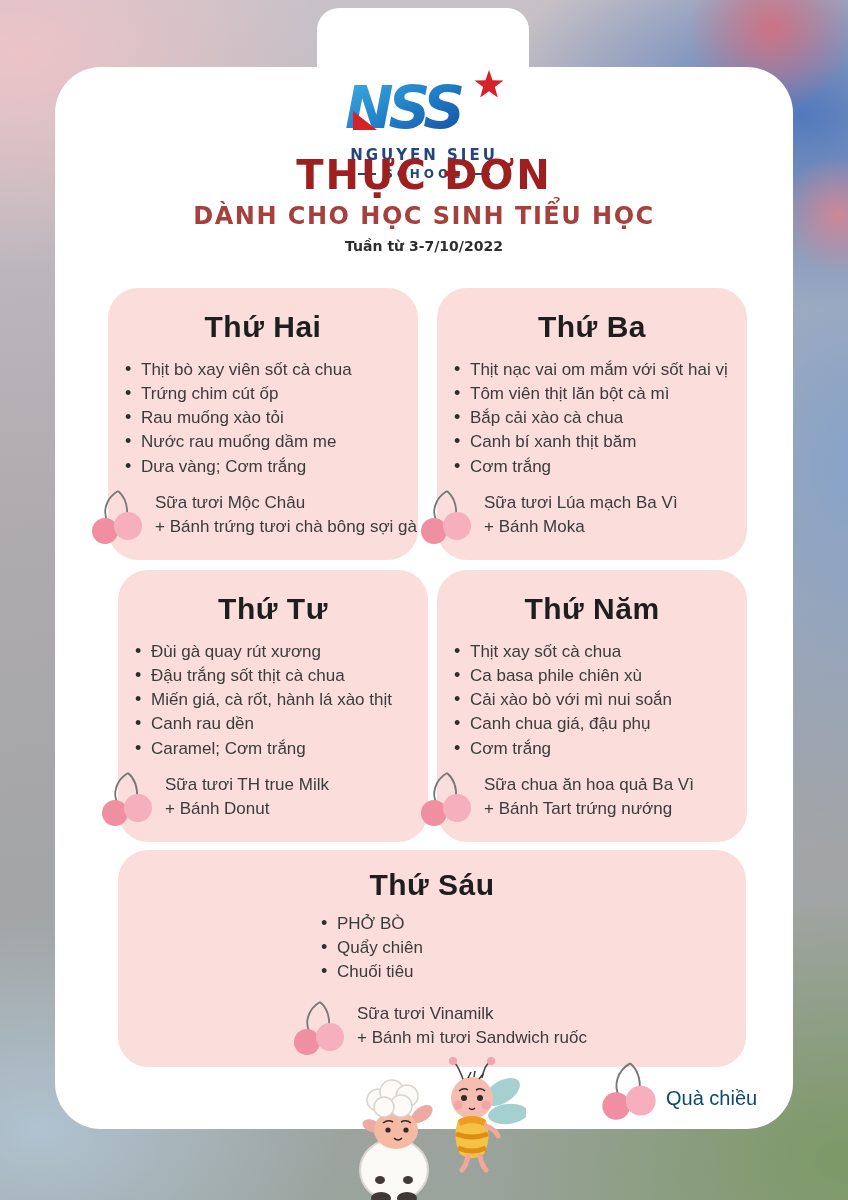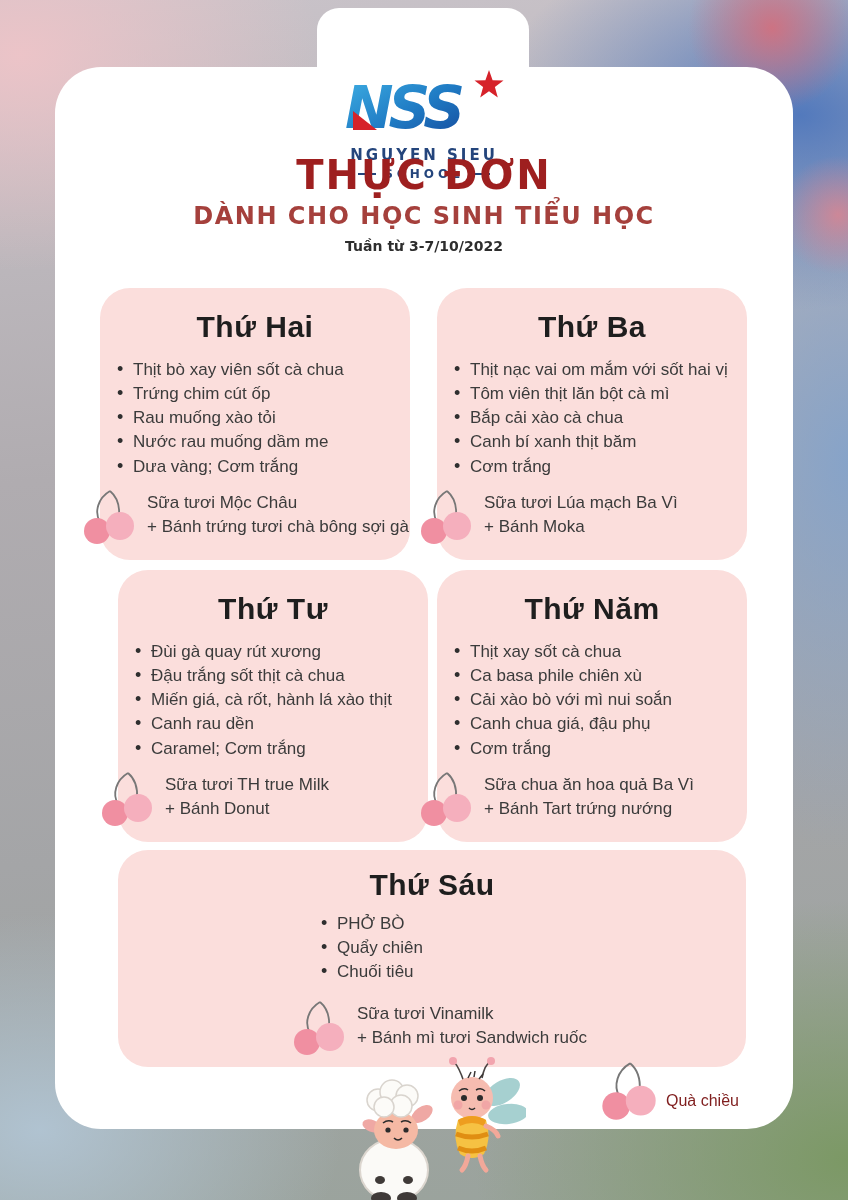--- a/index.html
+++ b/index.html
@@ -52,21 +52,21 @@
     letter-spacing:1.5px;color:#A5403C;
   }
   .week{
     position:absolute;top:238px;left:0;width:100%;text-align:center;
     font-family:"DejaVu Sans",sans-serif;font-weight:700;font-size:14px;
     color:#2d2d2d;
   }
   .day-card{
     position:absolute;background:#FBDEDC;border-radius:30px;
   }
-  .pos-mon{left:100px;top:288px;width:310px;height:272px;}
+  .pos-mon{left:108px;top:288px;width:310px;height:272px;}
   .pos-tue{left:437px;top:288px;width:310px;height:272px;}
   .pos-wed{left:118px;top:570px;width:310px;height:272px;}
   .pos-thu{left:437px;top:570px;width:310px;height:272px;}
   .pos-fri{left:118px;top:850px;width:628px;height:217px;}
   .day-title{
     margin:22px 0 0 0;text-align:center;
     font-family:"Liberation Sans",sans-serif;font-weight:600;font-size:30px;
     color:#1e1e1e;letter-spacing:0.5px;
   }
   .pos-fri .day-title{margin-top:18px;}
@@ -88,21 +88,21 @@
   .snack svg{flex:0 0 auto;margin-bottom:-4px;}
   .snack-text{
     font-size:17px;color:#3b3b3b;line-height:1.38;padding-bottom:4px;
     white-space:nowrap;
   }
   .afternoon{
     position:absolute;left:600px;top:1058px;
     display:flex;align-items:flex-end;gap:8px;
   }
   .afternoon-label{
-    font-size:16px;color:#7f1d1d;padding-bottom:12px;white-space:nowrap;
+    font-size:20px;color:#0c4a6e;padding-bottom:12px;white-space:nowrap;
   }
   .characters{position:absolute;left:344px;top:1056px;width:190px;height:144px;}
   .characters svg{position:absolute;}
   .sheep-svg{left:0;top:18px;}
   .bee-svg{left:86px;top:0;}
 </style>
 </head>
 <body>
 
 <div class="bg"></div>

